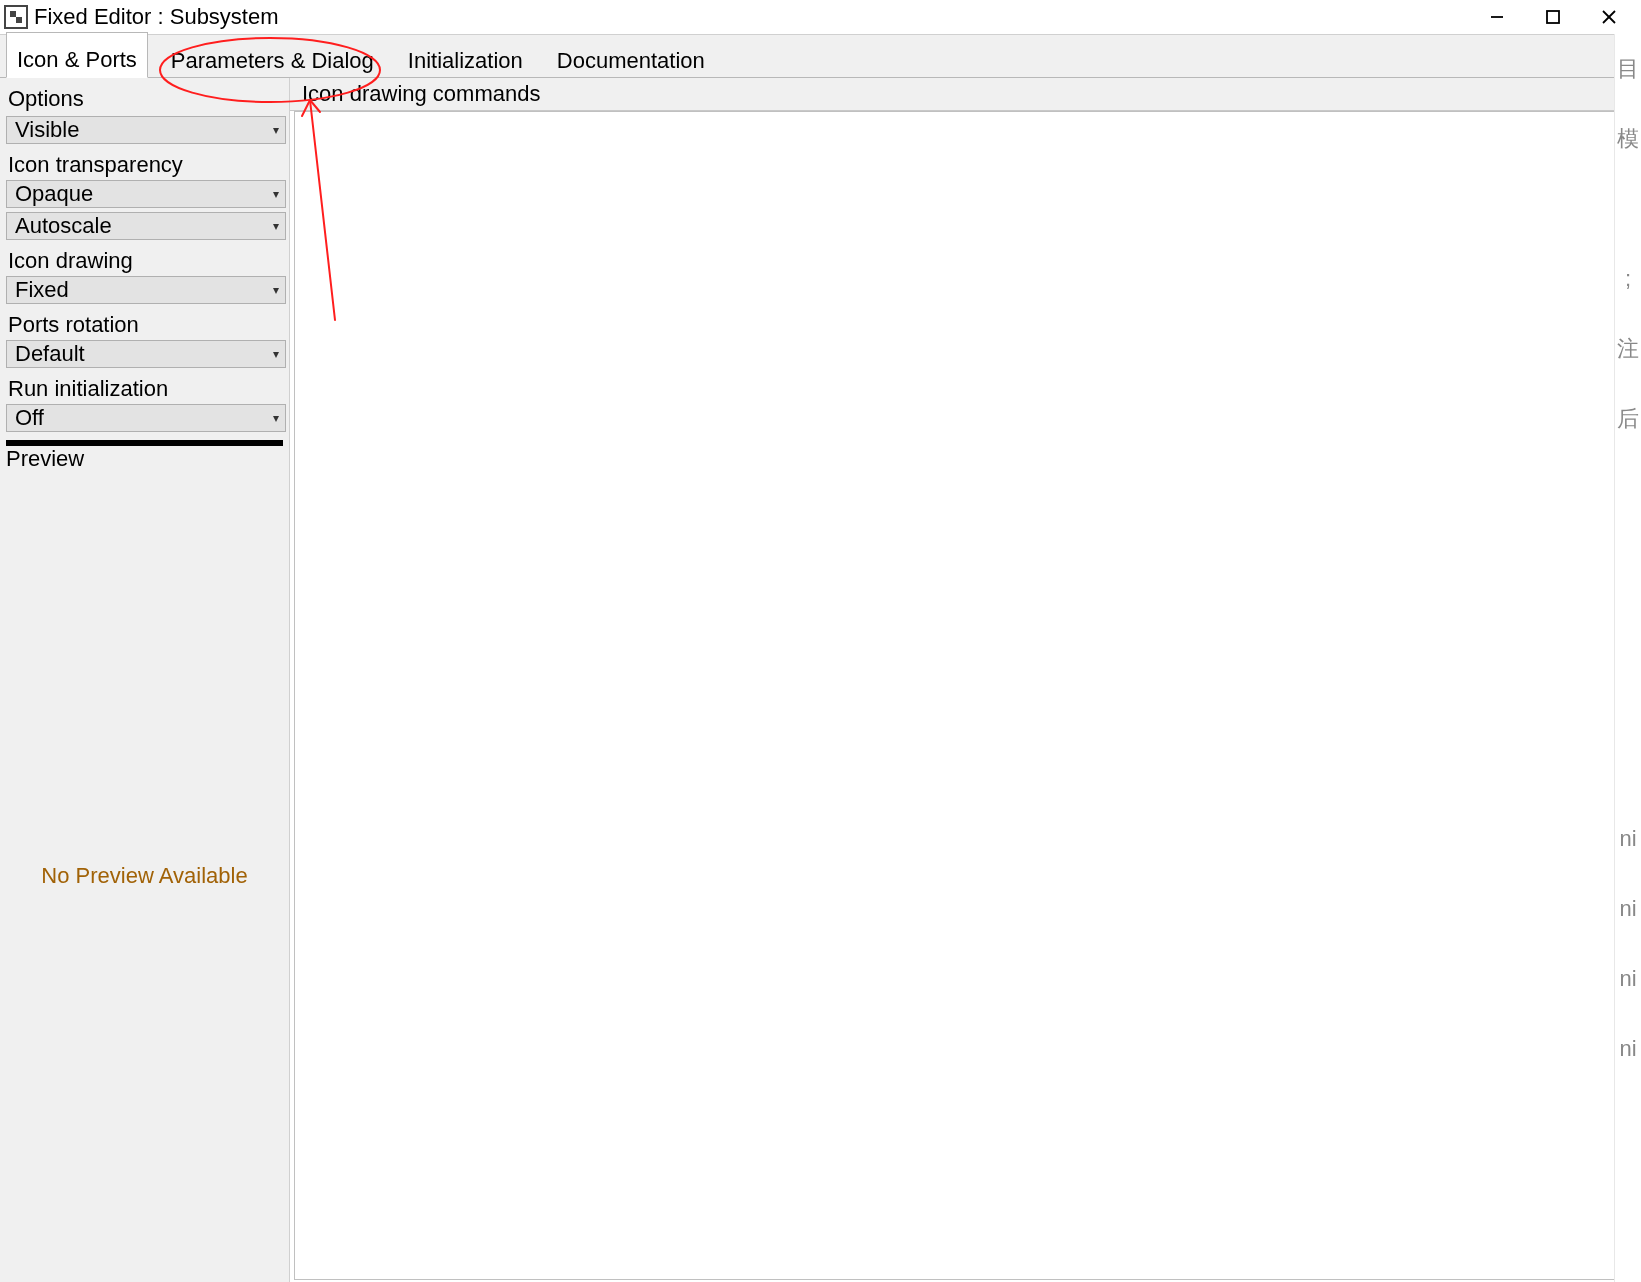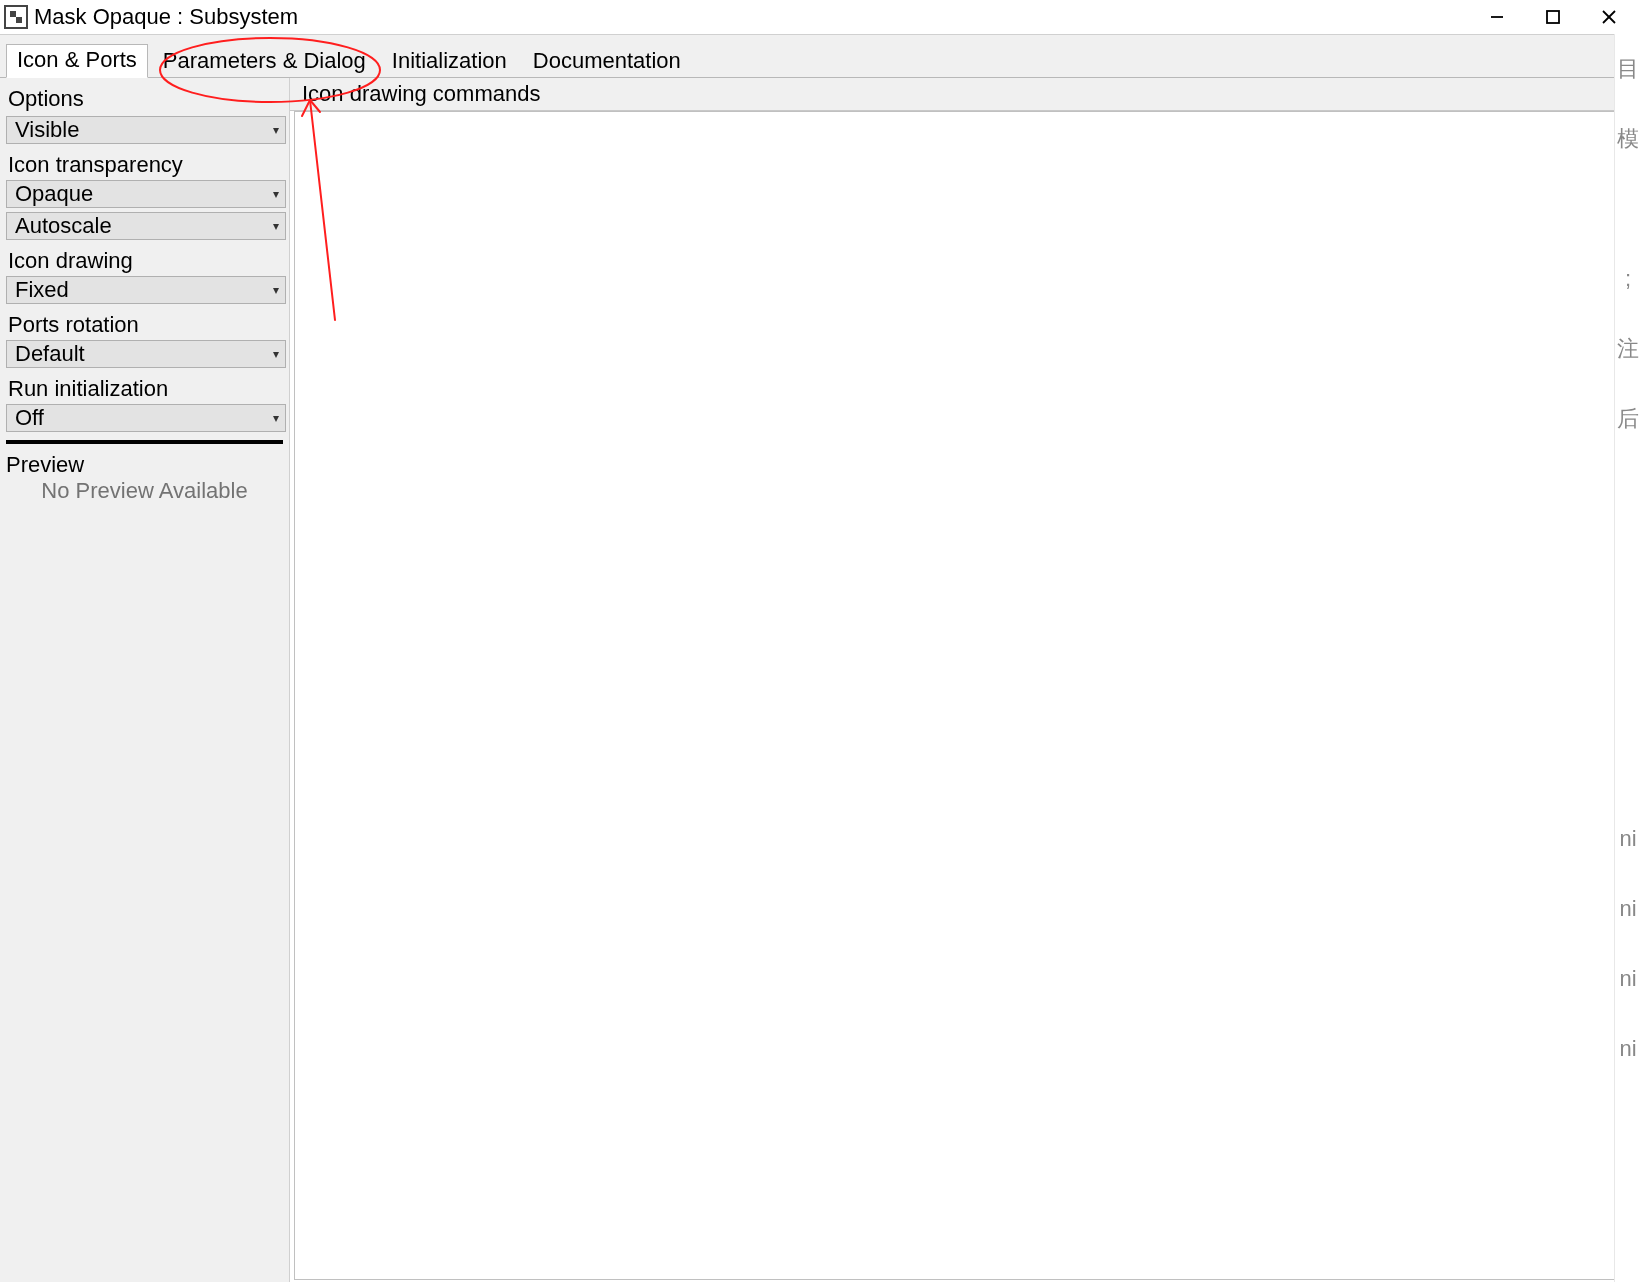--- a/index.html
+++ b/index.html
@@ -55,22 +55,22 @@
   .tabstrip {
     height: 42px;
     display:flex;
     align-items:flex-end;
     background:#f0f0f0;
     border-top:1px solid #d0d0d0;
     border-bottom:1px solid #b8b8b8;
     padding:0 6px;
   }
   .tab {
-    padding: 2px 10px 4px 10px;
-    margin-right:4px;
+    padding: 14px 10px 4px 10px;
+    margin-right:12px;
     cursor:pointer;
     border:1px solid transparent;
     border-bottom:none;
     position:relative;
     top:1px;
   }
   .tab.active {
     background:#ffffff;
     border-color:#b8b8b8;
     border-bottom:1px solid #ffffff;
@@ -104,22 +104,22 @@
     box-sizing:border-box;
     display:flex;
     align-items:center;
     justify-content:space-between;
     padding:0 6px 0 8px;
     margin-bottom:4px;
     cursor:pointer;
   }
   .sel .chev { font-size:12px; color:#333; }
 
-  .preview-label { padding-top:8px; border-top:4px solid #000000; margin-top:4px;}
-  .preview-body { flex:1; display:flex; align-items:flex-start; justify-content:center; color:#737373; }
+  .preview-label { border-top:6px solid #000000; margin-top:4px;}
+  .preview-body { flex:1; display:flex; align-items:center; justify-content:center; color:#a16207; }
   
   .editor {
     flex:1;
     display:flex;
     flex-direction:column;
     position:relative;
   }
   .editor-header {
     height:32px;
     line-height:32px;
@@ -166,21 +166,21 @@
     height:70px;
     pointer-events:none;
   }
   .annotation svg{ overflow:visible; }
 </style>
 </head>
 <body>
 
 <div class="titlebar">
   <span class="app-icon"></span>
-  <span class="title">Mask Opaque : Subsystem</span>
+  <span class="title">Fixed Editor : Subsystem</span>
   <span class="spacer"></span>
   <div class="win-btn">
     <svg viewBox="0 0 16 16">
         <line x1="2" y1="8" x2="14" y2="8"></line>
       </svg>
   </div>
   <div class="win-btn">
     <svg viewBox="0 0 16 16">
         <rect x="2" y="2" width="12" height="12"></rect>
       </svg>

